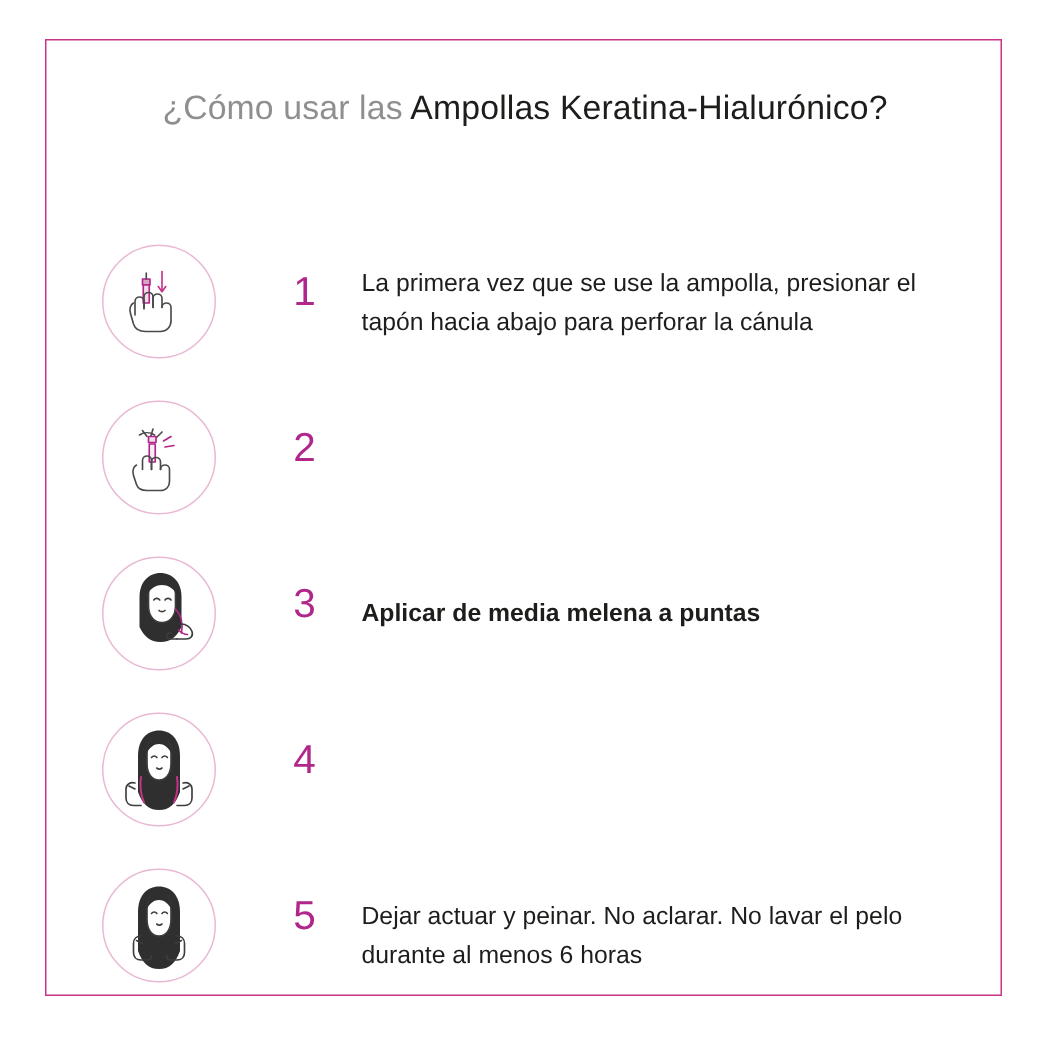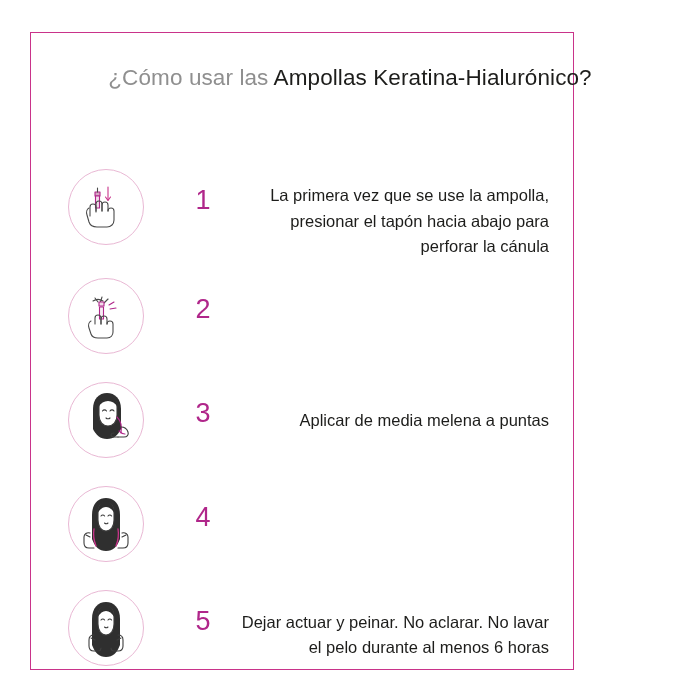--- a/index.html
+++ b/index.html
@@ -9,22 +9,22 @@
   body {
     width: 700px;
     height: 700px;
     background: #ffffff;
     font-family: "Liberation Sans", sans-serif;
     overflow: hidden;
   }
   .card {
     position: absolute;
     left: 30px;
-    top: 32px;
-    width: 544px;
+    top: 26px;
+    width: 638px;
     height: 638px;
     border: 1px solid #c9338a;
     box-sizing: border-box;
     background: #ffffff;
   }
   .title {
     position: absolute;
     left: 14px;
     top: 32px;
     width: 610px;
@@ -85,30 +85,29 @@
     line-height: 1;
   }
   .text {
     flex: 1 1 auto;
     padding-top: 16px;
     padding-right: 24px;
     padding-left: 16px;
     font-size: 16.5px;
     line-height: 1.55;
     color: #1d1d1b;
-    text-align: right;
   }
   
   .s1 { margin-top: 42px; }
   .s2 { margin-top: 16px; }
   .s3 { margin-top: 16px; }
   .s4 { margin-top: 16px; }
   .s5 { margin-top: 16px; }
 
-  .s3 .text { padding-top: 28px; }
+  .s3 .text { padding-top: 28px; font-weight: bold; }
   .s4 .text { padding-top: 22px; }
   .s5 .text { padding-top: 22px; }
   .s2 .text { padding-top: 16px; }
 </style>
 </head>
 <body>
 
 <div class="card">
 
   <div class="title">

